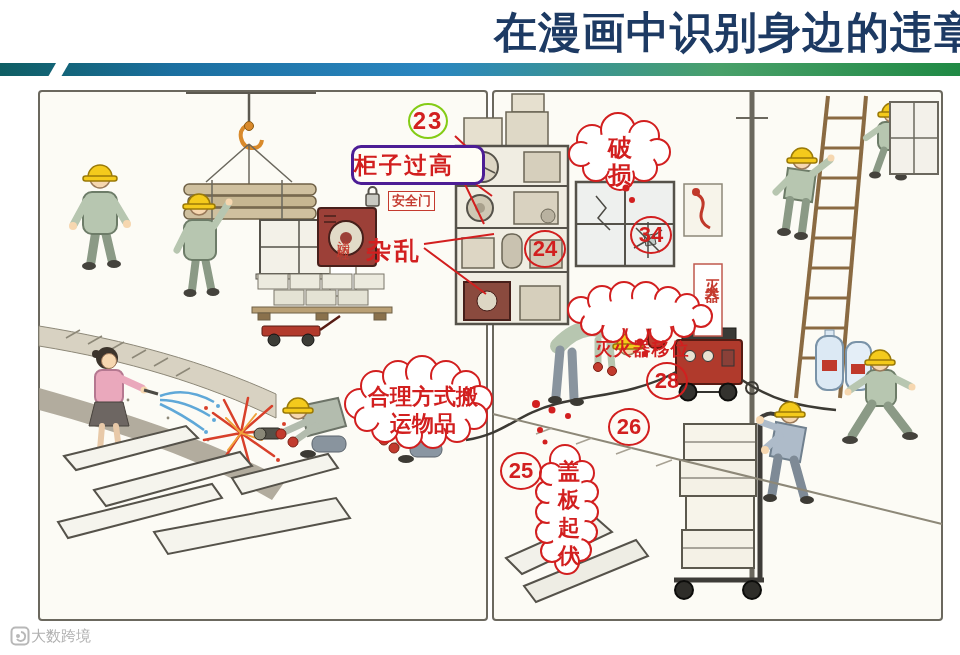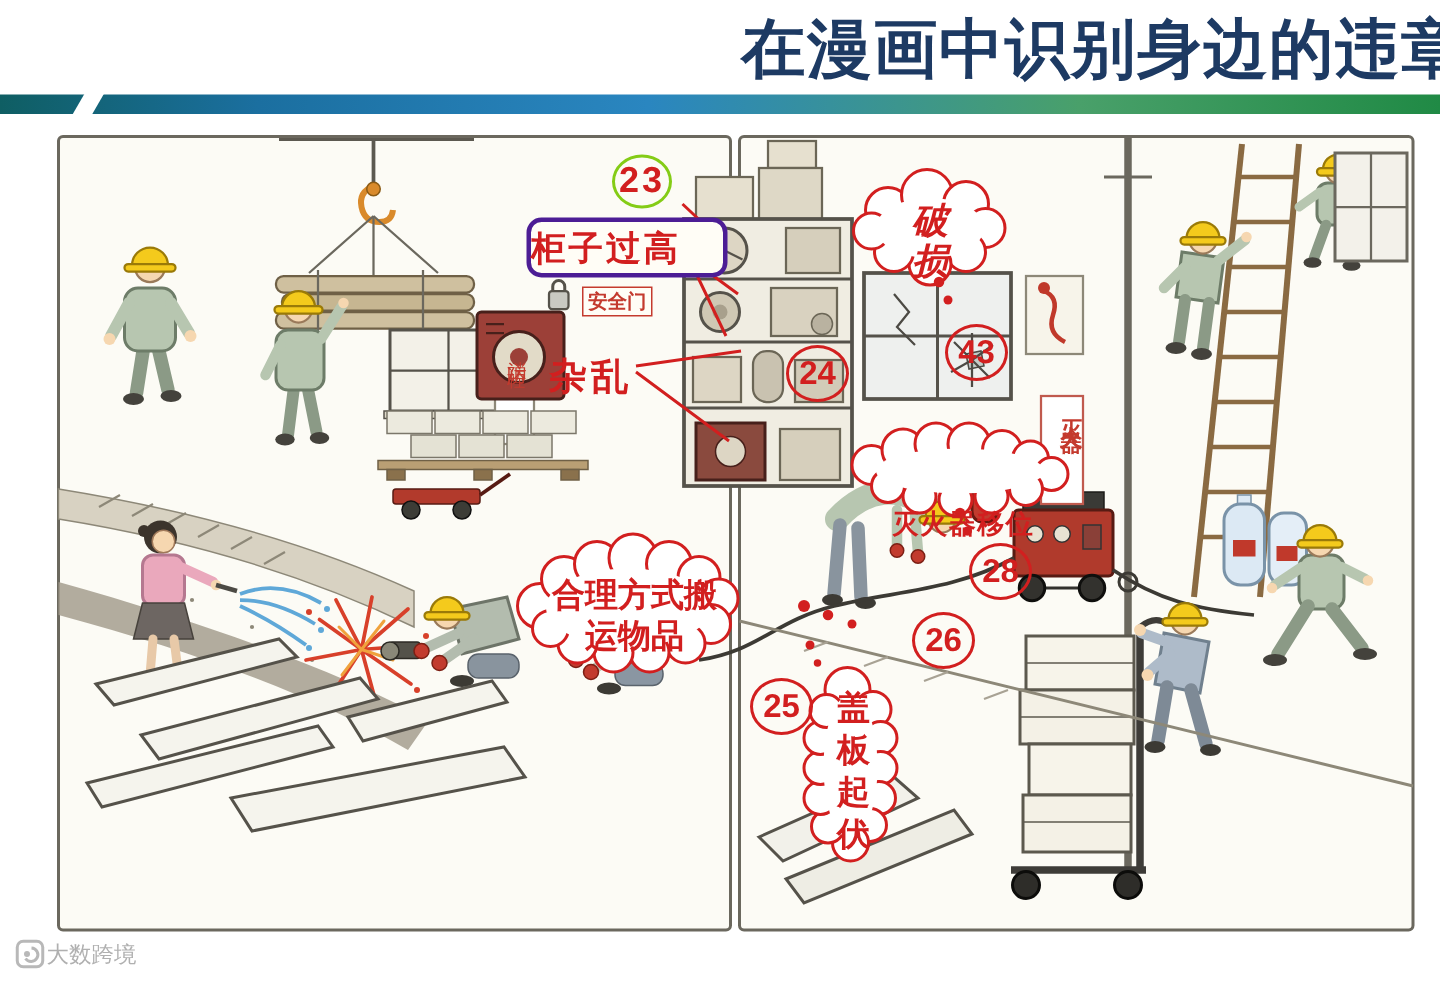--- a/index.html
+++ b/index.html
@@ -22,36 +22,36 @@
   .ann-noplace{left:408px;top:103px;display:flex;align-items:center;font-size:27px;letter-spacing:2px;}
   .num-inline{
     display:inline-flex;align-items:center;justify-content:center;
     width:36px;height:32px;border:2px solid #84cc16;border-radius:50%;
     font-size:24px;margin-right:3px;flex:0 0 auto;
   }
   .callout-box{
     left:335px;top:145px;width:128px;height:34px;border:3px solid #4c1d95;border-radius:10px;
     background:#fffdf6;display:flex;align-items:center;justify-content:flex-start;font-size:23px;letter-spacing:2px;margin-left:16px;
   }
-  .ann-damaged{left:606px;top:134px;width:28px;font-size:24px;line-height:27px;word-break:break-all;text-align:center;font-style:italic;}
+  .ann-damaged{left:606px;top:134px;width:28px;font-size:24px;line-height:27px;word-break:break-all;text-align:center;}
   .ann-messy{left:366px;top:234px;font-size:25px;letter-spacing:3px;}
   .badge{
     position:absolute;width:38px;height:34px;border:2.5px solid #d21f1f;border-radius:50%;
     color:#d21f1f;font-size:22px;font-weight:700;display:flex;align-items:center;justify-content:center;
   }
   .badge-24{left:524px;top:230px;}
   .badge-27{left:630px;top:216px;}
   .badge-28{left:646px;top:362px;}
   .badge-26{left:608px;top:408px;}
   .badge-25{left:500px;top:452px;}
   .ann-extmoved{left:571px;top:301px;width:142px;text-align:center;font-size:18px;letter-spacing:1px;margin-top:36px;}
   .ann-carry{left:350px;top:383px;width:146px;text-align:center;font-size:22px;line-height:27px;}
   .ann-carry span{display:block;}
   .ann-cover{left:556px;top:458px;width:26px;font-size:22px;line-height:28px;word-break:break-all;text-align:center;}
-  .sign{position:absolute;color:#c43a2e;font-family:Liberation Mono, monospace;}
+  .sign{position:absolute;color:#c43a2e;}
   .sign-door{left:388px;top:191px;font-size:13px;border:1.5px solid #c43a2e;background:#fffdf6;padding:0 3px;font-weight:700;}
   .sign-v{writing-mode:vertical-rl;text-orientation:upright;}
   .sign-hydrant{left:334px;top:230px;height:66px;font-size:13px;letter-spacing:3px;}
   .sign-ext{left:702px;top:268px;height:68px;font-size:15px;letter-spacing:4px;font-weight:700;}
   .watermark{position:absolute;left:10px;top:626px;display:flex;align-items:center;gap:1px;color:#b0b0b0;font-size:15px;}
 </style>
 </head>
 <body>
 
 <div class="slide">
@@ -470,21 +470,21 @@
   </div>
 
   <div class="ann callout-box">
     <span>柜子过高</span>
   </div>
 
   <div class="ann ann-damaged">破损</div>
   <div class="ann ann-messy">杂乱</div>
 
   <div class="badge badge-24">24</div>
-  <div class="badge badge-27">43</div>
+  <div class="badge badge-27">34</div>
   <div class="badge badge-28">28</div>
   <div class="badge badge-26">26</div>
   <div class="badge badge-25">25</div>
 
   <div class="ann ann-extmoved">灭火器移位</div>
 
   <div class="ann ann-carry">
     <span>合理方式搬</span>
     <span>运物品</span>
   </div>

